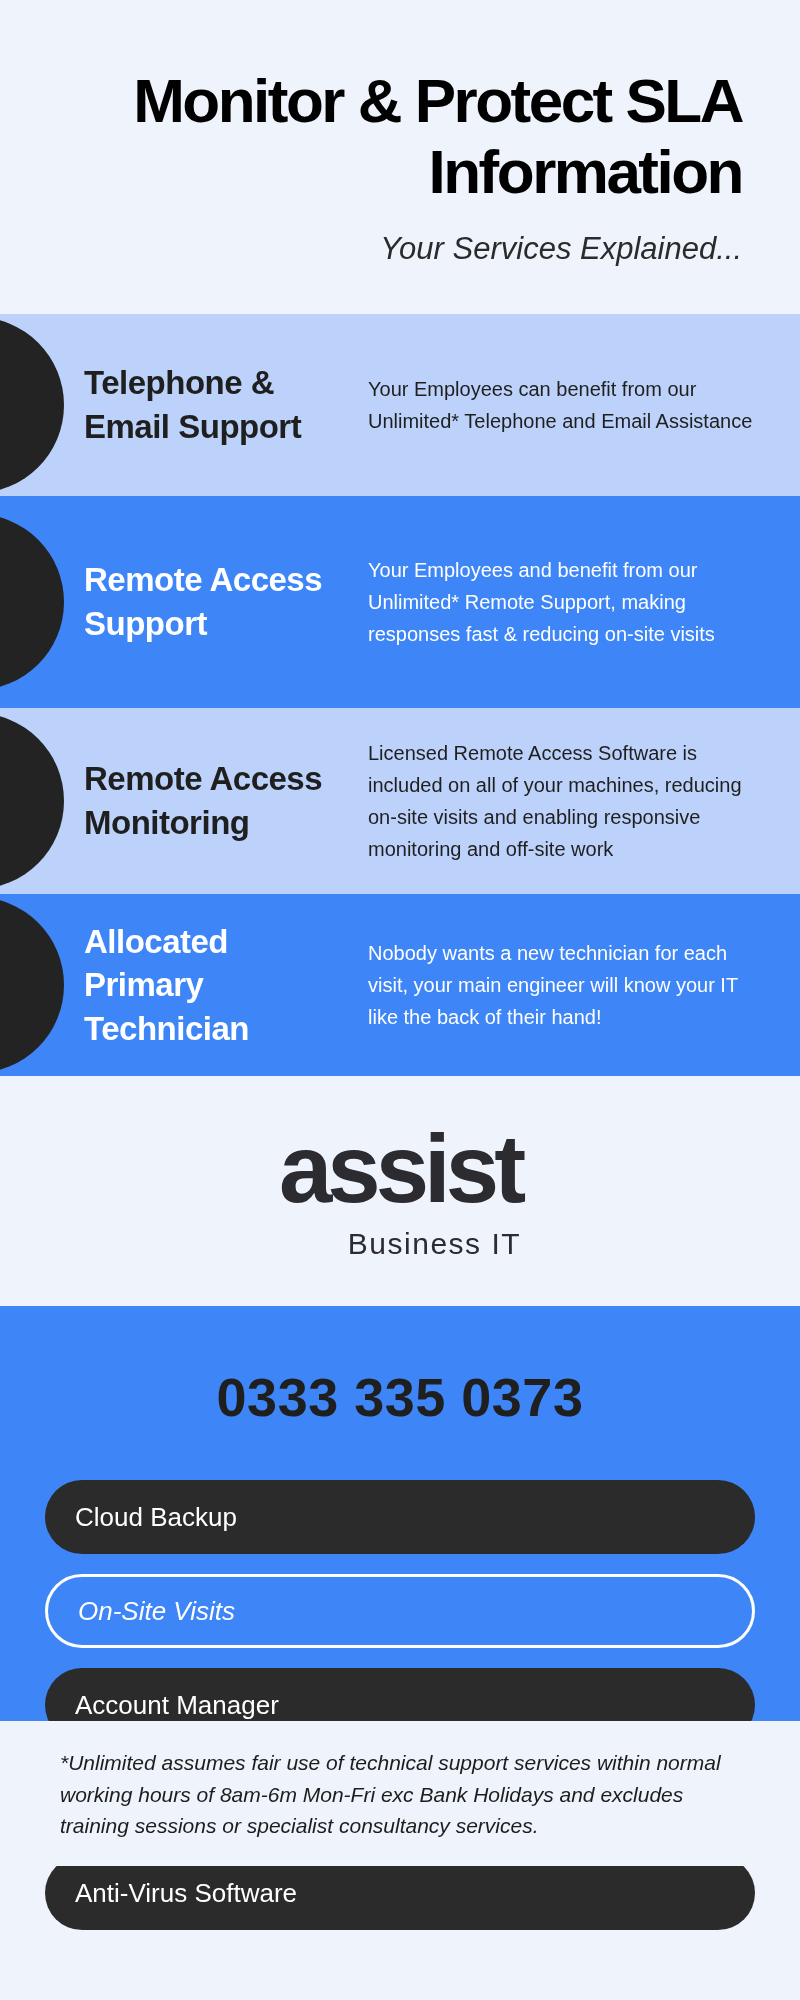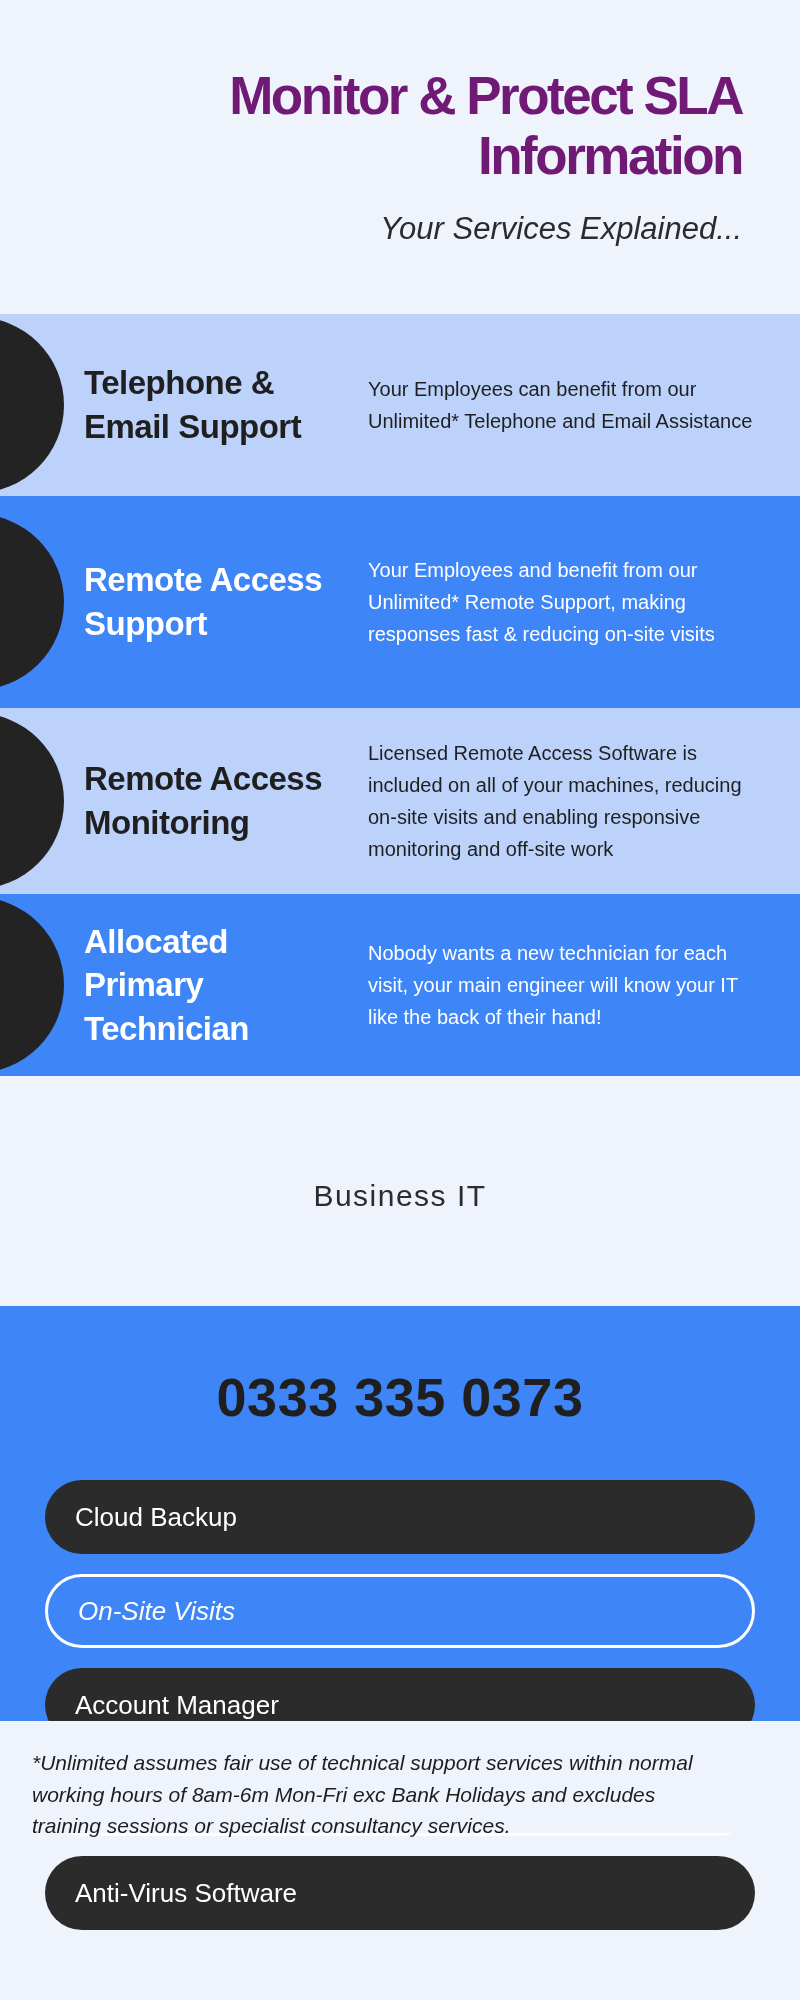--- a/index.html
+++ b/index.html
@@ -14,25 +14,25 @@
   .page { width: 800px; height: 2000px; display: flex; flex-direction: column; }
 
   
   .header {
     height: 314px;
     background: #eff3fc;
     padding: 66px 58px 0 0;
     text-align: right;
   }
   .title-line {
-    font-size: 53px;
+    font-size: 62px;
     font-weight: 700;
     letter-spacing: -2.5px;
     line-height: 1.14;
-    color: #701a75;
+    color: #000000;
     white-space: nowrap;
   }
   .subtitle {
     margin-top: 24px;
     font-size: 31px;
     font-style: italic;
     font-weight: 400;
     color: #2b2b2b;
   }
 
@@ -135,23 +135,23 @@
     padding: 0 30px;
     font-size: 26px;
     color: #ffffff;
     white-space: nowrap;
   }
   .pill.dark { background: #2b2b2b; }
   .pill.outline { background: transparent; border: 3px solid #ffffff; font-style: italic; }
 
   
   .footnote-section {
-    height: 112px;
+    height: 145px;
     background: #eff3fc;
-    padding: 26px 60px 0 32px;
+    padding: 26px 60px 0 60px;
   }
   .footnote {
     font-size: 21px;
     font-style: italic;
     line-height: 1.5;
     color: #1d1d1d;
     max-width: 695px;
   }
 </style>
 </head>
@@ -185,20 +185,21 @@
   </div>
 
   <div class="band blue r5">
     <div class="circle"></div>
     <div class="heading">Allocated Primary Technician</div>
     <div class="desc">Nobody wants a new technician for each visit, your main engineer will know your IT like the back of their hand!</div>
   </div>
 
   <div class="logo-section">
     <div class="logo-block">
+      <div class="logo-word">assist</div>
       <div class="logo-tagline">Business IT</div>
     </div>
   </div>
 
   <div class="footer-blue">
     <div class="phone">0333 335 0373</div>
     <div class="pills">
       <div class="pill dark">Cloud Backup</div>
       <div class="pill outline">On-Site Visits</div>
       <div class="pill dark">Account Manager</div>

